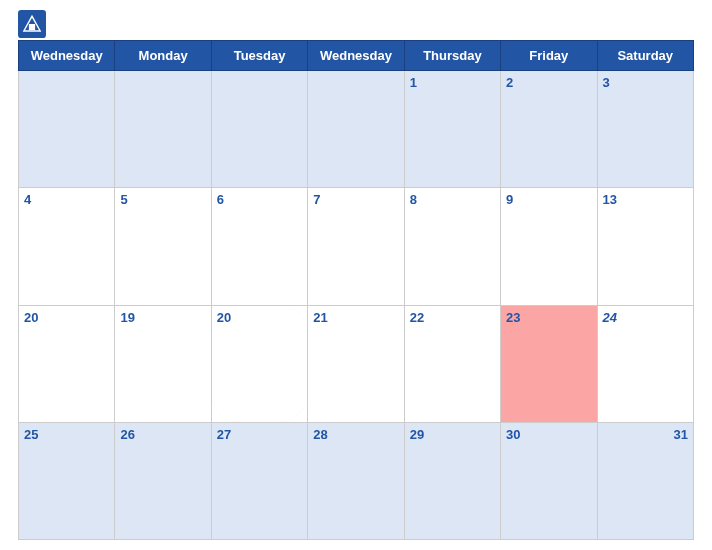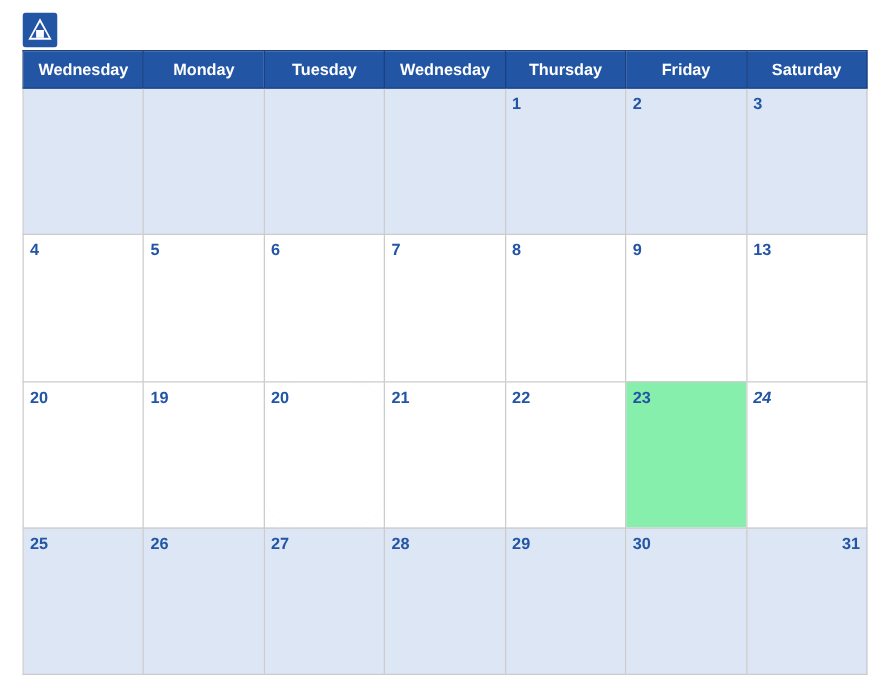--- a/index.html
+++ b/index.html
@@ -145,21 +145,21 @@
         <td style="background: rgb(255, 255, 255);"><span class="day-num">8</span></td>
         <td style="background: rgb(255, 255, 255);"><span class="day-num">9</span></td>
         <td style="background: rgb(255, 255, 255);"><span class="day-num">13</span></td>
       </tr>
       <tr>
         <td style="background: rgb(255, 255, 255);"><span class="day-num">20</span></td>
         <td style="background: rgb(255, 255, 255);"><span class="day-num">19</span></td>
         <td style="background: rgb(255, 255, 255); border-radius: 29px;"><span class="day-num">20</span></td>
         <td style="background: rgb(255, 255, 255);"><span class="day-num">21</span></td>
         <td style="background: rgb(255, 255, 255);"><span class="day-num">22</span></td>
-        <td style="background: #86efac;"><span class="day-num">23</span></td>
+        <td style="background: #fca5a5;"><span class="day-num">23</span></td>
         <td style="background: rgb(255, 255, 255); font-style: italic;"><span class="day-num">24</span></td>
       </tr>
       <tr>
         <td style="background: rgb(220, 230, 245);"><span class="day-num">25</span></td>
         <td style="background: rgb(220, 230, 245);"><span class="day-num">26</span></td>
         <td style="background: rgb(220, 230, 245); margin-left: 28px;"><span class="day-num">27</span></td>
         <td style="background: rgb(220, 230, 245);"><span class="day-num">28</span></td>
         <td style="background: rgb(220, 230, 245);"><span class="day-num">29</span></td>
         <td style="background: rgb(220, 230, 245);"><span class="day-num">30</span></td>
         <td style="background: rgb(220, 230, 245); text-align: right;"><span class="day-num">31</span></td>

